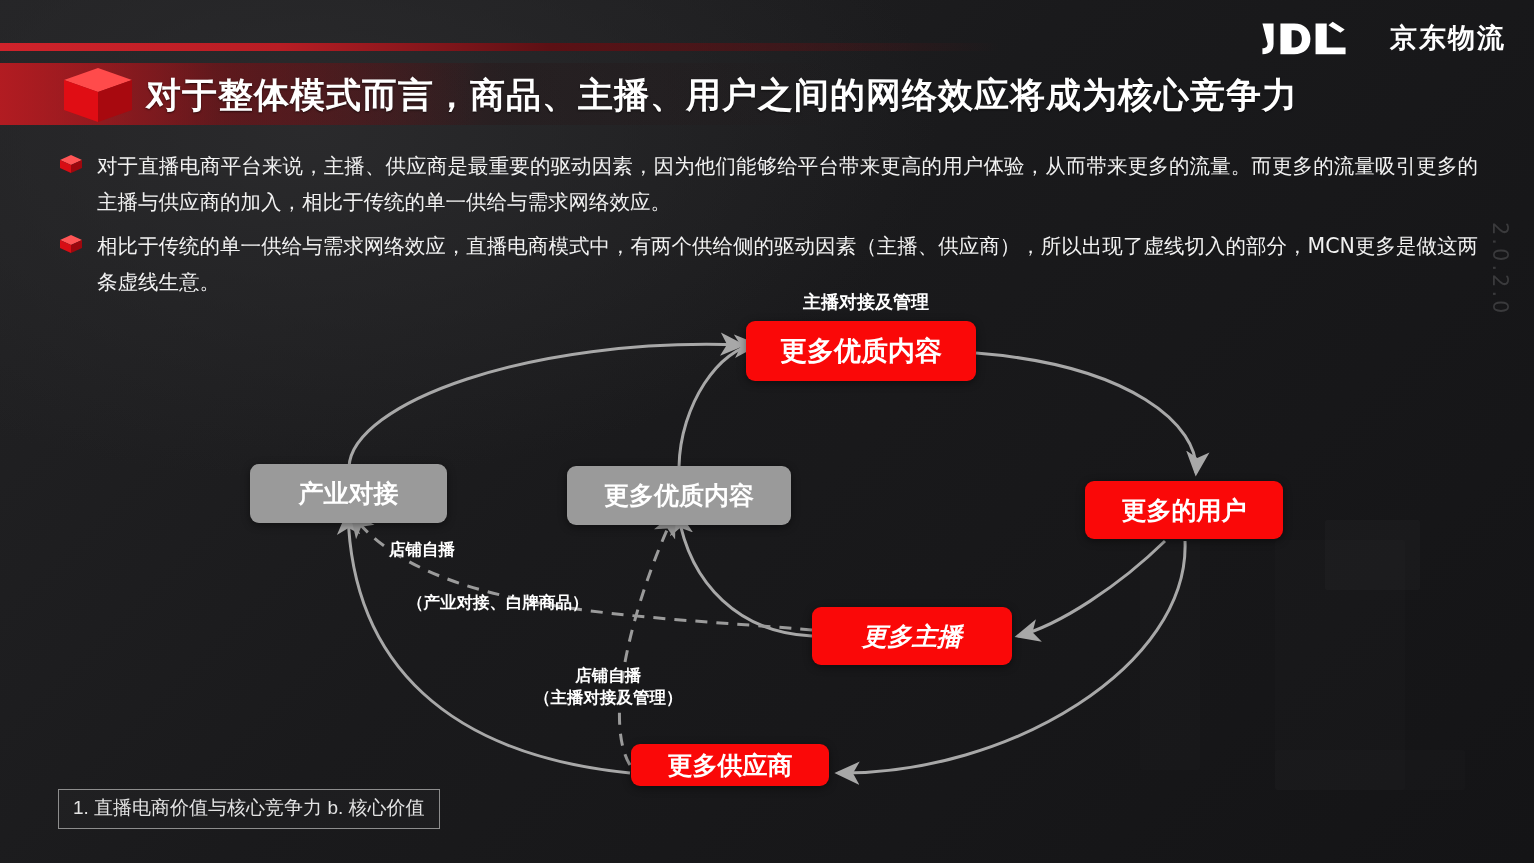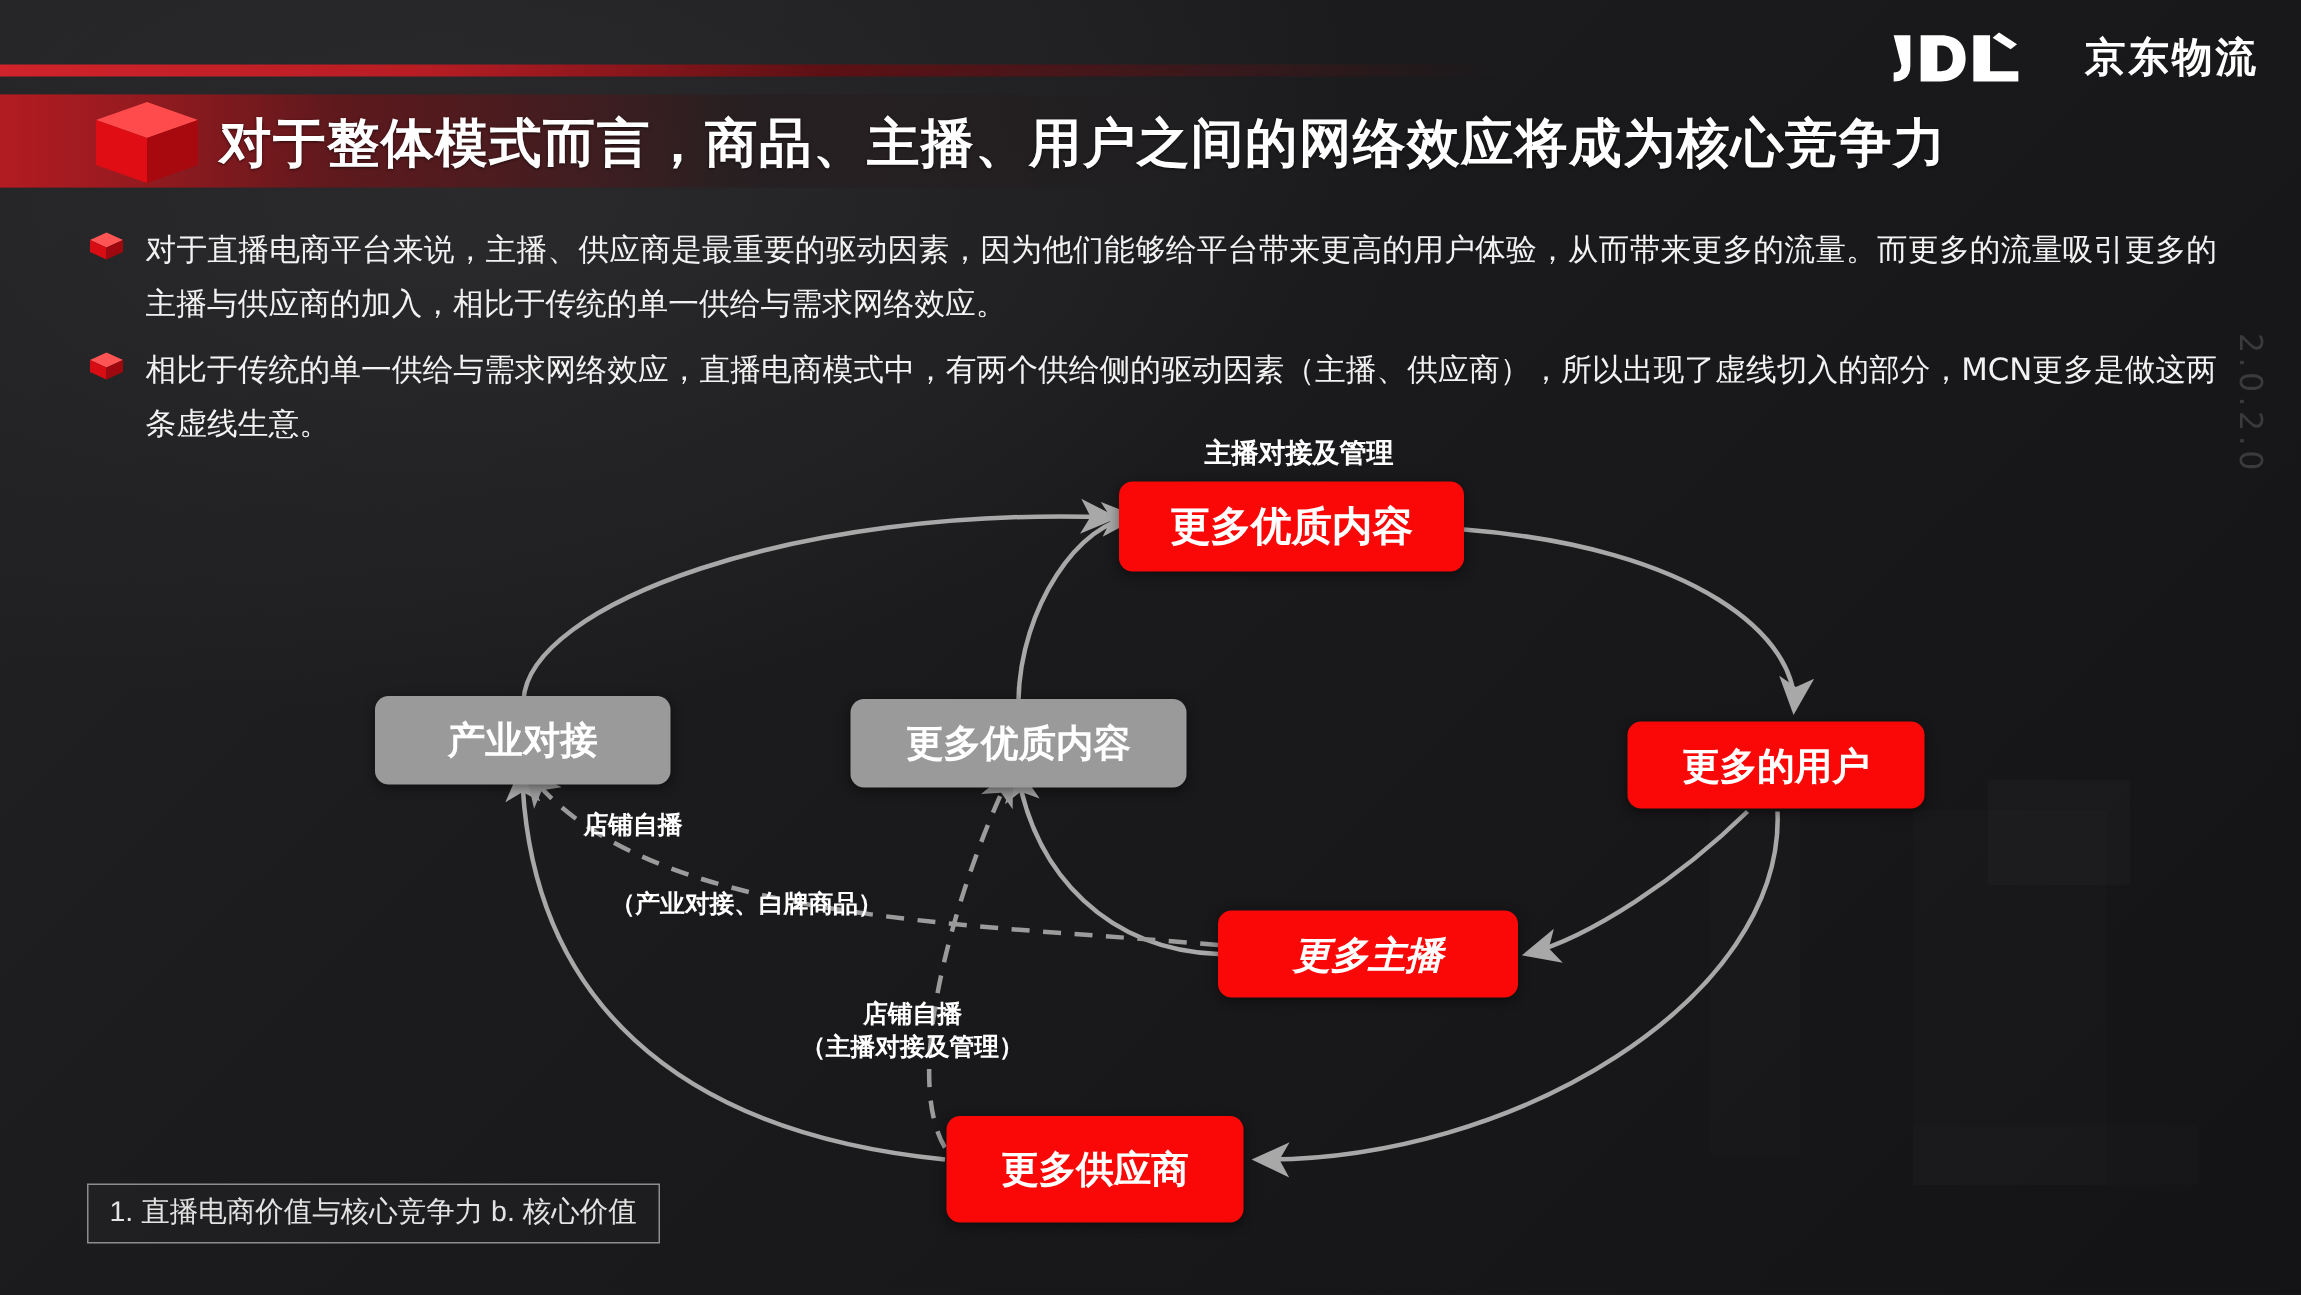--- a/index.html
+++ b/index.html
@@ -224,21 +224,21 @@
     </div>
 
     <div class="node red" style="left:1085px;top:196px;width:198px;height:58px;font-size:25px;">
       <span>更多的用户</span>
     </div>
 
     <div class="node red" style="left:812px;top:322px;width:200px;height:58px;font-size:25px;font-style:italic;">
       <span>更多主播</span>
     </div>
 
-    <div class="node red" style="left:631px;top:459px;width:198px;height:71px;font-size:25px;">
+    <div class="node red" style="left:631px;top:459px;width:198px;height:42px;font-size:25px;">
       <span>更多供应商</span>
     </div>
 
     <div class="edge-label" style="left:389px;top:254px;">
       <div>店铺自播</div>
       <div style="padding-left:18px;margin-top:31px;">（产业对接、白牌商品）</div>
     </div>
 
     <div class="edge-label" style="left:534px;top:380px;text-align:center;">
       <div>店铺自播</div>

